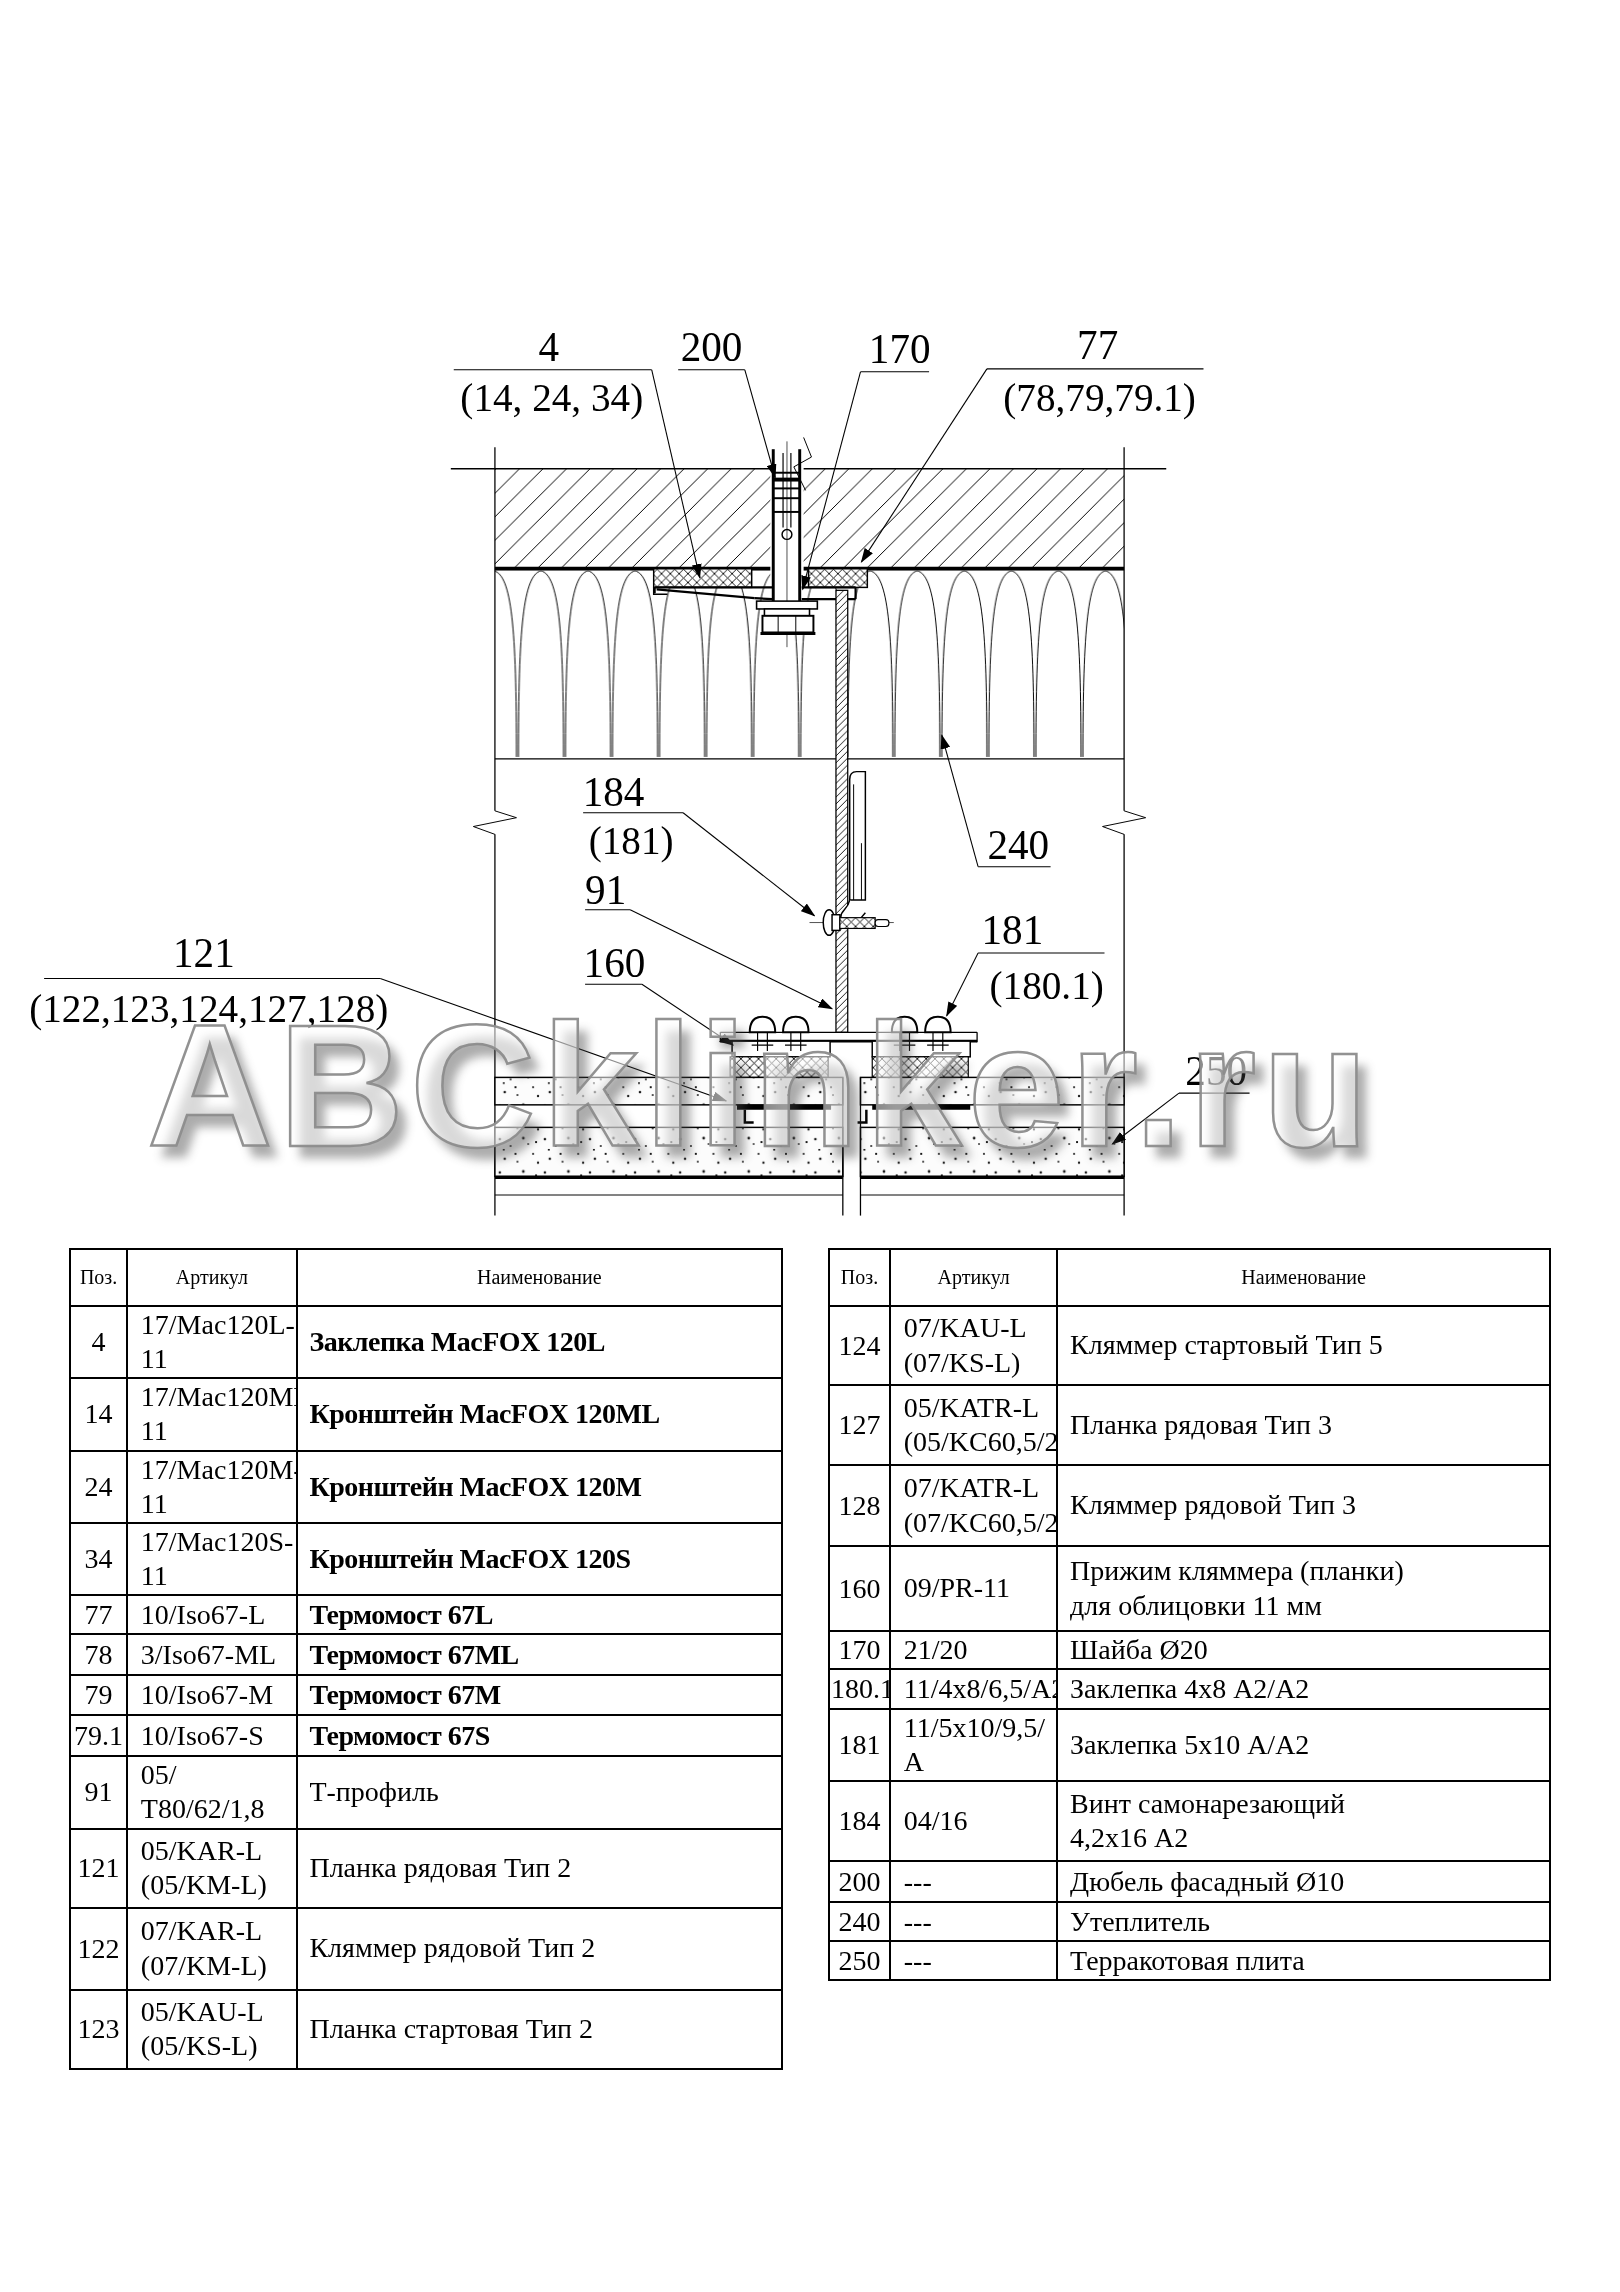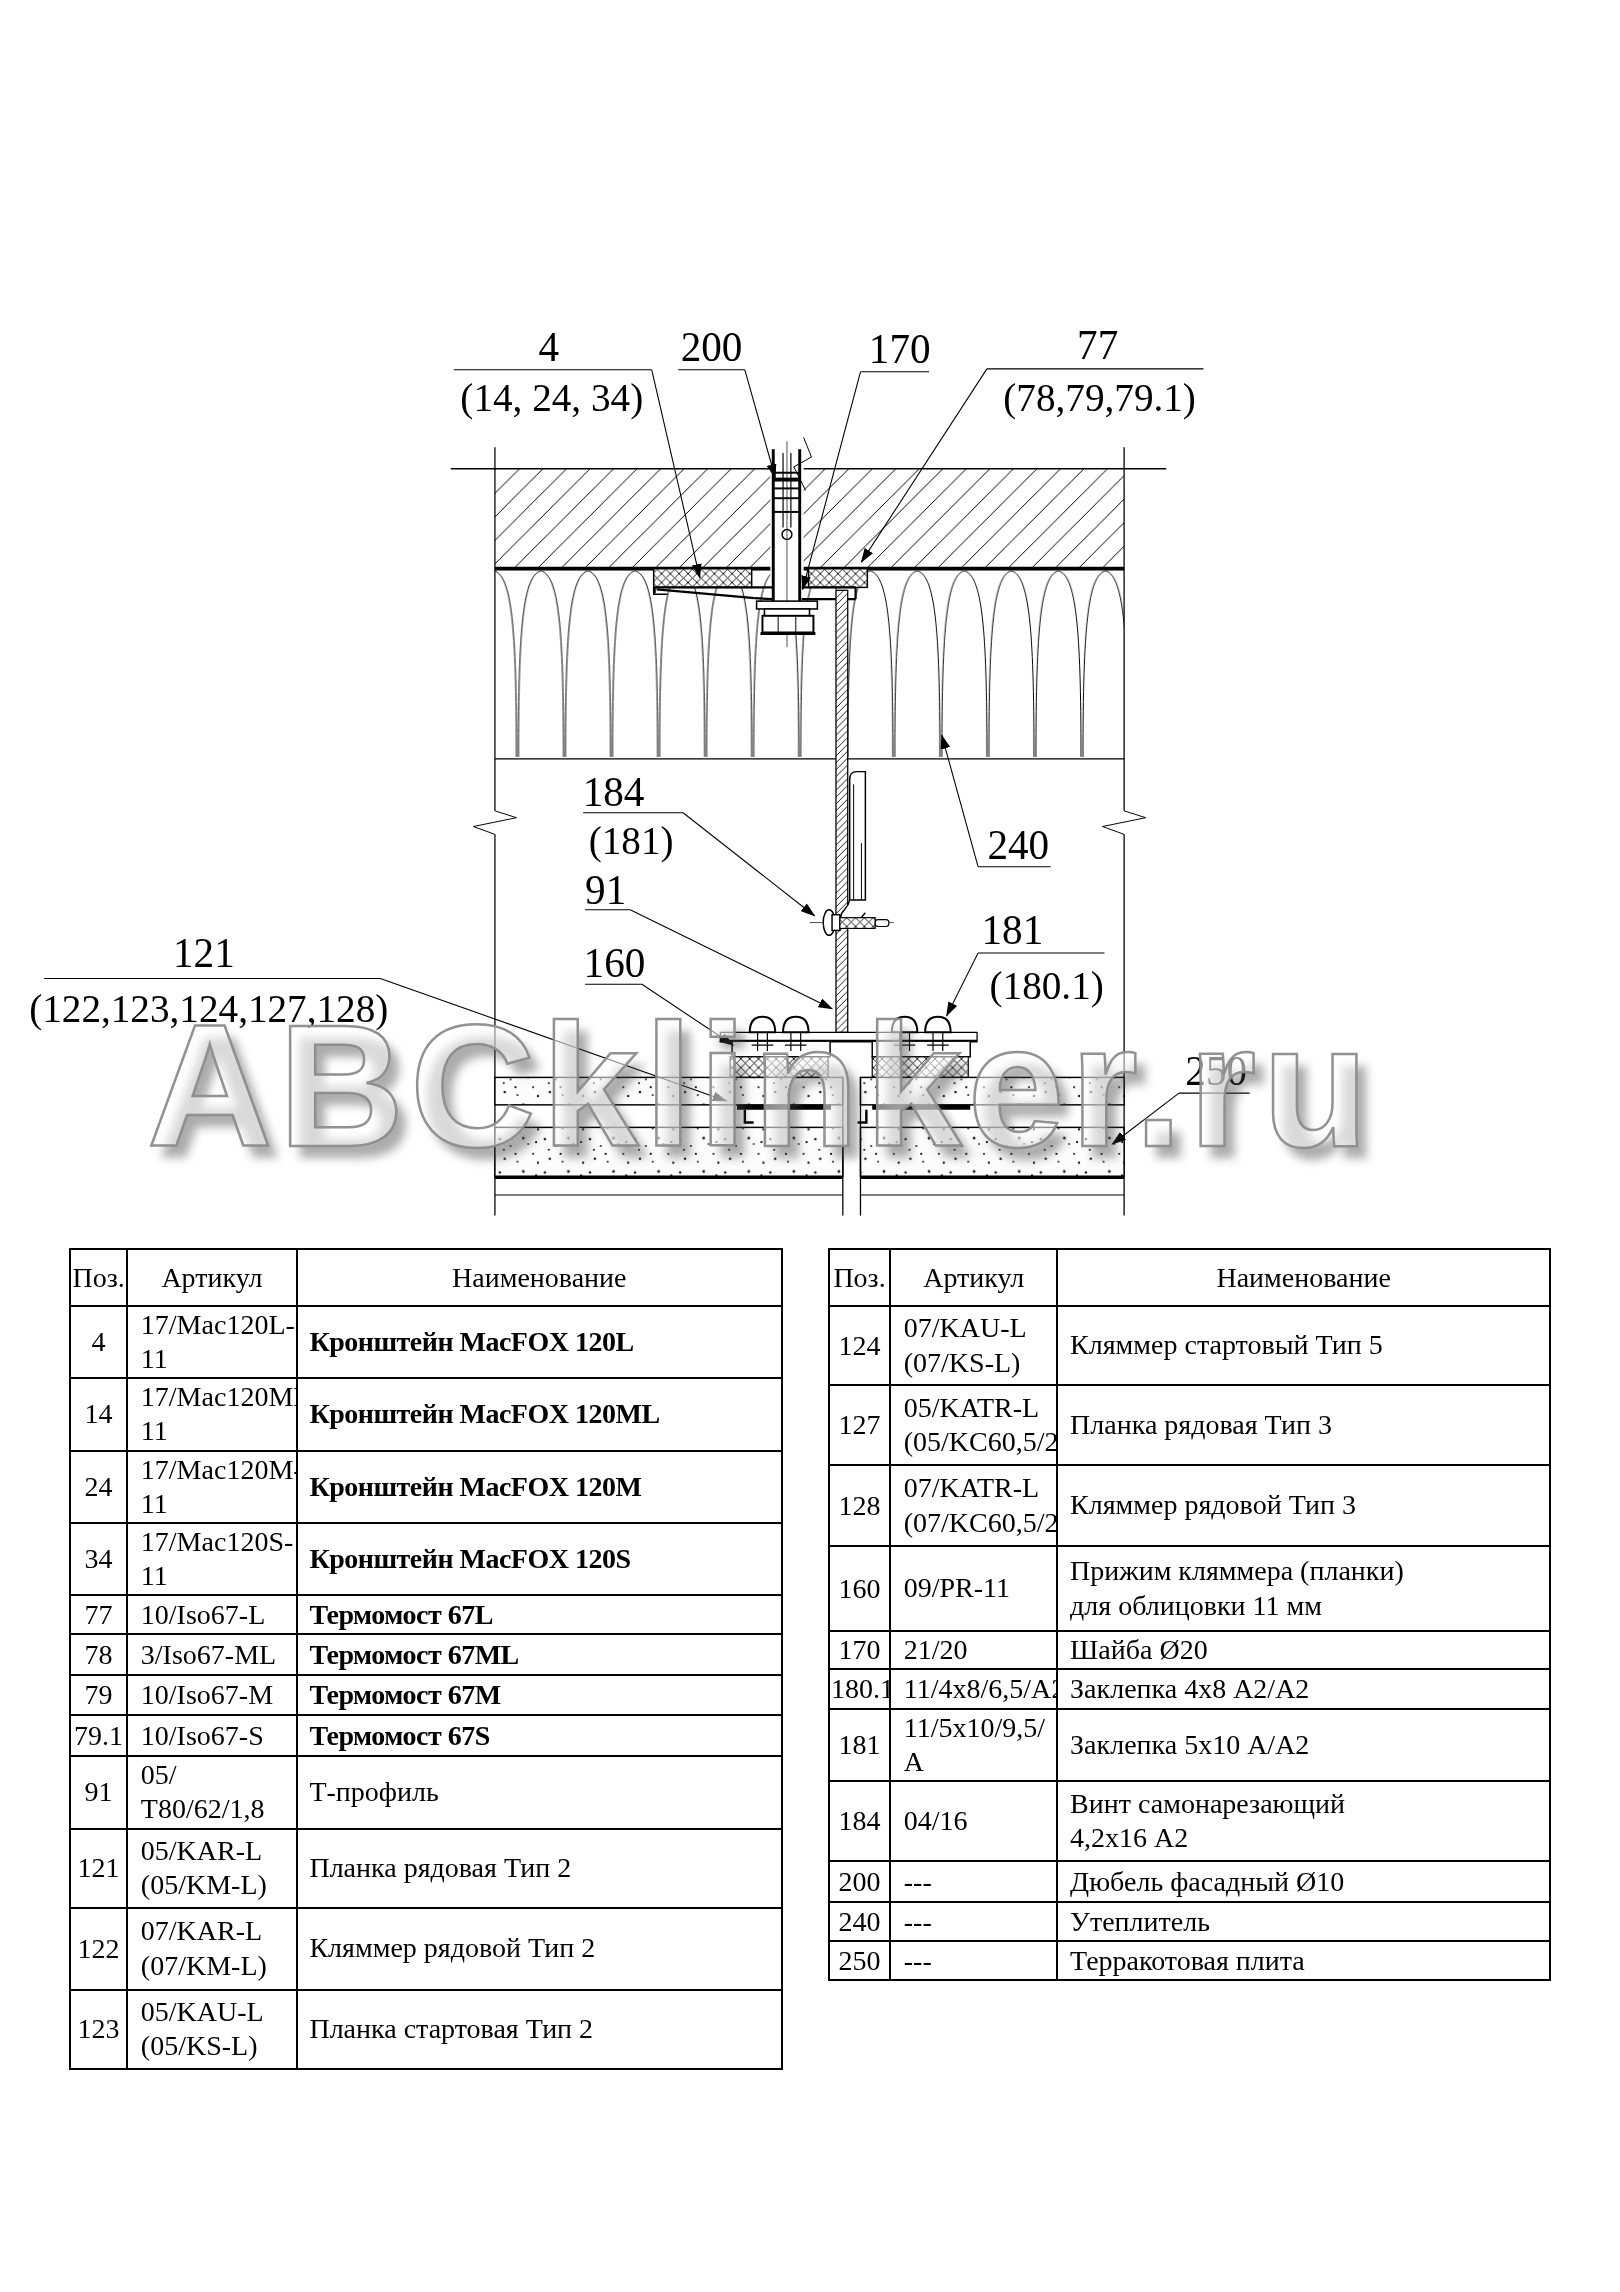--- a/index.html
+++ b/index.html
@@ -10,21 +10,21 @@
   .cls{font-size:40px;}
   #watermark{position:absolute;left:147px;top:985px;z-index:5;pointer-events:none;
       font-family:"Liberation Sans",sans-serif;font-weight:bold;font-size:174px;
       letter-spacing:5.9px;white-space:nowrap;color:rgba(255,255,255,0.55);
       -webkit-text-stroke:2.5px rgba(140,140,140,0.95);
       text-shadow:9.8px 11.8px 9.8px rgba(70,70,70,0.45);}
   table{border-collapse:collapse;table-layout:fixed;position:absolute;z-index:2;
         font-family:"Liberation Serif",serif;font-size:28px;color:#000;
         border:2.9px solid #000;background:#fff;}
   td,th{border:2px solid #000;overflow:hidden;vertical-align:middle;}
-  thead th{height:53px;font-weight:normal;font-size:28px;border-bottom:2.9px solid #000;}
+  thead th{height:53px;font-weight:normal;font-size:20px;border-bottom:2.9px solid #000;}
   td.pos{text-align:center;}
   td.art{padding-left:12.7px;line-height:1.22;}
   td.name{padding-left:11.8px;line-height:1.22;}
   td.b{font-weight:bold;letter-spacing:-0.5px;}
   #tableLeft{left:69px;top:1248px;width:714px;}
   #tableRight{left:828px;top:1248px;width:723px;}
 </style>
 </head>
 <body>
 
@@ -254,21 +254,21 @@
     <tr>
       <th>Поз.</th>
       <th>Артикул</th>
       <th>Наименование</th>
     </tr>
   </thead>
   <tbody>
         <tr style="height: 40px;">
           <td class="pos">4</td>
           <td class="art">17/Mac120L-11</td>
-          <td class="name b">Кронштейн MacFOX 120L</td>
+          <td class="name b">Заклепка MacFOX 120L</td>
         </tr>
         <tr style="height: 39px; margin-top: 8px;">
           <td class="pos">14</td>
           <td class="art">17/Mac120ML-11</td>
           <td class="name b">Кронштейн MacFOX 120ML</td>
         </tr>
         <tr style="height: 41px;">
           <td class="pos">24</td>
           <td class="art">17/Mac120M-11</td>
           <td class="name b">Кронштейн MacFOX  120M</td>

